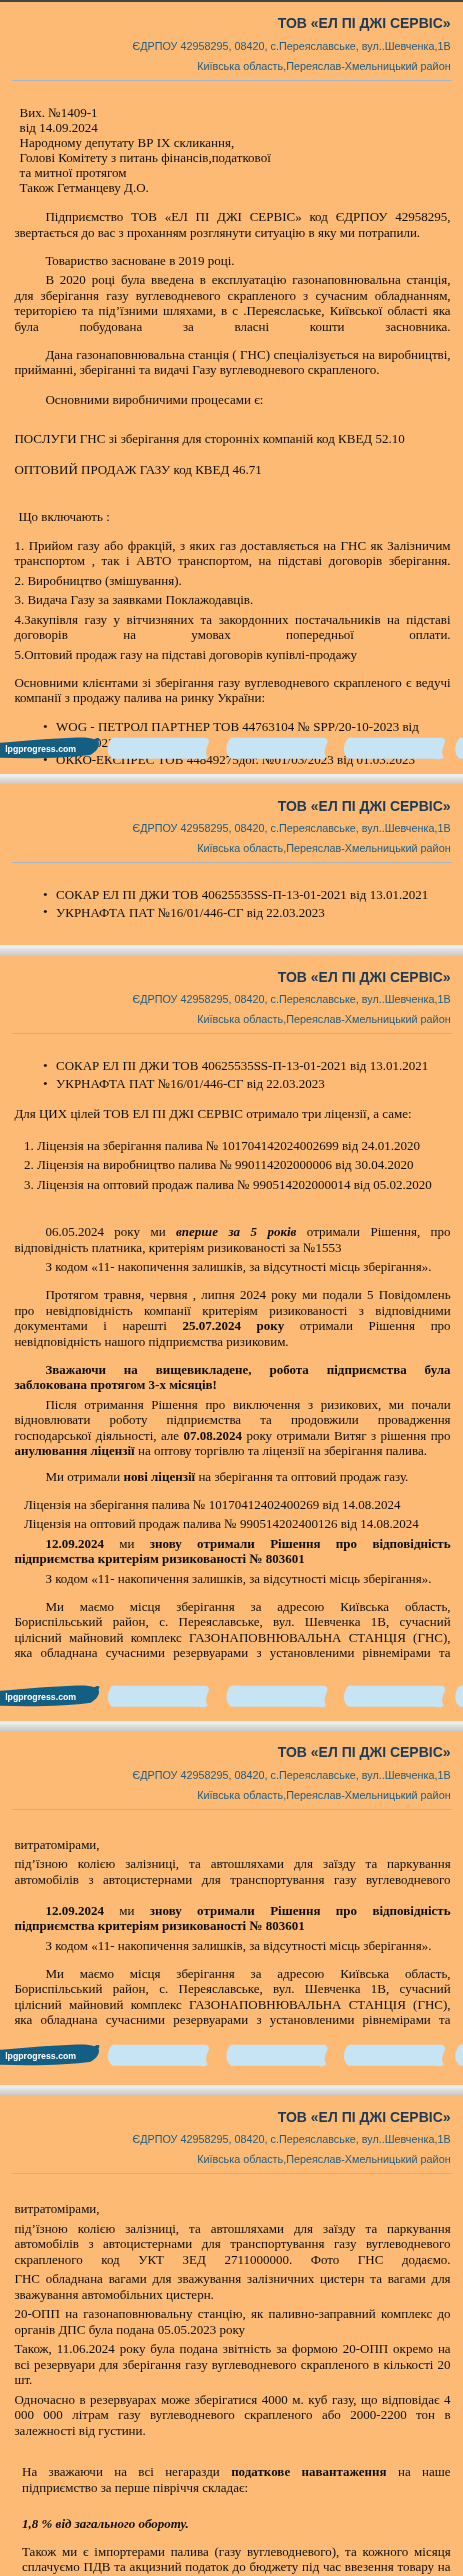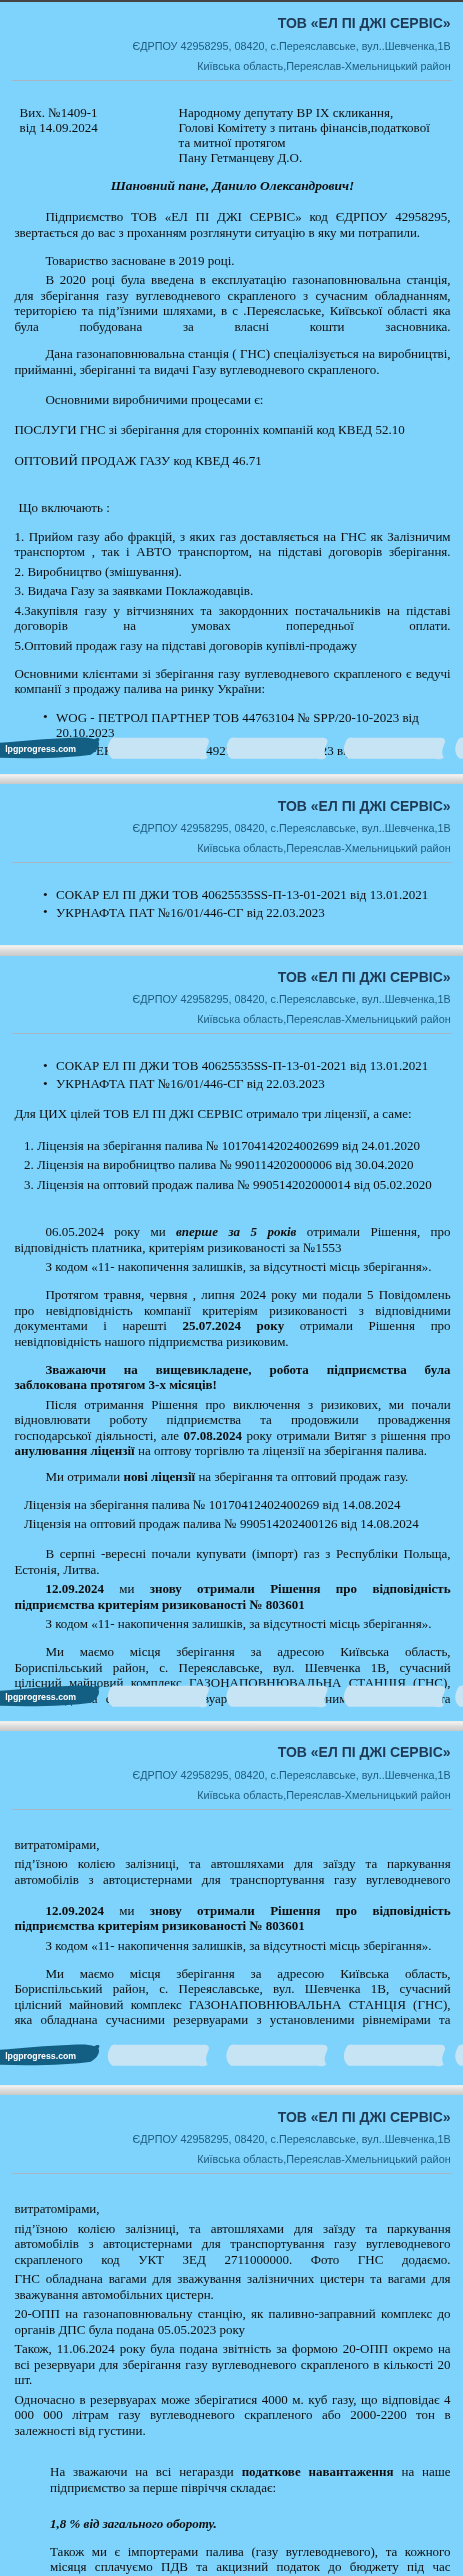--- a/index.html
+++ b/index.html
@@ -1,36 +1,36 @@
 <!DOCTYPE html>
 <html style="font-size:8.2px"><head>
 <meta charset="utf-8">
 <style>
   html,body{margin:0;padding:0;background:#ffffff;}
   body{width:464px;font-family:"Liberation Serif","DejaVu Serif",serif;color:#0d0d0d;}
   .top-strip{height:2.1px;background:#454545;}
-  .page{position:relative;width:464px;background:#7dd3fc;overflow:hidden;}
+  .page{position:relative;width:464px;background:#fdba74;overflow:hidden;}
   .divider{height:9.3px;background:linear-gradient(180deg,#f2f2f2 0%,#dddddd 45%,#c9c9c9 100%);border-top:0.5px solid #ececec;}
   
   .hdr{padding-top:13.4px;}
   .hdr-title{font:700 14px/17.5px "Liberation Sans",sans-serif;color:#1e3a56;text-align:right;margin:0 13.4px 0 0;}
   .hdr-line{font:400 10.8px/13.4px "Liberation Sans",sans-serif;color:#1e5b7e;text-align:right;margin:6.7px 13.4px 0 0;padding-left:20px;}
   .hdr-rule{border:none;border-top:1px solid #a8b6c4;margin:6.7px 12.4px 0 12.4px;}
   
   .p{font:400 13px/15.5px "Liberation Serif","DejaVu Serif",serif;margin:12.4px 13.4px 0 14.4px;text-align:justify;}
   .ind{text-indent:31px;}
   .tight{margin-top:4px;}
   .jl{text-align-last:justify;}
-  .bq{margin-left:50px;}
+  .bq{margin-left:22px;}
   .boldp{font-weight:700;}
   .bip{font-weight:700;font-style:italic;}
   .b{font-weight:700;}
   .bi{font-weight:700;font-style:italic;}
   .salut{margin-top:13.4px;text-align:center;font:italic 700 13.4px/16.5px "Liberation Serif",serif;}
-  .refrow{display:flex;margin:24px 13.4px 0 19.6px;font:400 13px/15px "Liberation Serif",serif;}
+  .refrow{display:flex;margin:24px 13.4px 0 19.6px;font:400 13px/15px "Liberation Serif",serif;flex-direction:column;}
   .ref{width:159px;}
   .addr{flex:1;}
   .lic{margin-left:24px;text-align:left;}
   ul.bullets{margin:13.4px 13.4px 0 42px;padding:0;list-style:none;font:400 13px/15.5px "Liberation Serif",serif;}
   ul.bullets li{position:relative;padding-left:14px;margin-top:2.1px;text-align:left;}
   ul.bullets li::before{content:"\2022";position:absolute;left:1px;top:-0.5px;font-size:13.4px;}
   
   .footer-wave{position:absolute;left:0;width:464px;height:24px;}
   .site-label{font:700 17px "Liberation Sans",sans-serif;fill:#ffffff;}
 </style>
@@ -48,30 +48,29 @@
   </header>
   <div class="refrow">
     <div class="ref">
       <div>Вих. №1409-1</div>
       <div>від 14.09.2024</div>
     </div>
     <div class="addr">
       <div>Народному депутату  ВР  ІХ скликання,</div>
       <div>Голові Комітету з питань фінансів,податкової</div>
       <div>та митної протягом</div>
-      <div>Пану Гетманцеву Д.О.</div>
+      <div>Також Гетманцеву Д.О.</div>
     </div>
   </div>
-  <p class="p salut">Шановний пане, Данило Олександрович!</p>
   <p class="p ind" style="margin-top:14.4px">Підприємство ТОВ «ЕЛ ПІ ДЖІ СЕРВІС» код ЄДРПОУ 42958295, звертається до вас з проханням розглянути ситуацію в яку ми потрапили.</p>
   <p class="p ind">Товариство  засноване в 2019 році.</p>
   <p class="p ind tight jl">В 2020 році була введена в експлуатацію газонаповнювальна станція, для зберігання газу вуглеводневого скрапленого з сучасним обладнанням, територією та під’їзними шляхами, в с .Переяслаське, Київської області яка була побудована за власні кошти засновника.</p>
   <p class="p ind">Дана газонаповнювальна станція ( ГНС) спеціалізується на виробництві, прийманні, зберіганні та видачі  Газу вуглеводневого скрапленого.</p>
   <p class="p ind" style="margin-top:14.4px">Основними виробничими процесами є:</p>
-  <p class="p" style="margin-top:15px">ПОСЛУГИ ГНС зі зберігання для сторонніх компаній код КВЕД 52.10</p>
+  <p class="p" style="margin-top:24px">ПОСЛУГИ ГНС зі зберігання для сторонніх компаній код КВЕД 52.10</p>
   <p class="p" style="margin-top:15.5px">ОПТОВИЙ ПРОДАЖ ГАЗУ код КВЕД 46.71</p>
   <p class="p" style="margin-top:31px;margin-left:18.5px">Що включають :</p>
   <p class="p jl" style="margin-top:13.4px">1.  Прийом газу або фракцій, з яких газ доставляється на ГНС як Залізничим транспортом , так і АВТО транспортом, на підставі договорів зберігання.</p>
   <p class="p tight">2.   Виробництво (змішування).</p>
   <p class="p tight">3.  Видача Газу за заявками Поклажодавців.</p>
   <p class="p tight jl">4.Закупівля газу у вітчизняних та закордонних постачальників на підставі договорів на умовах попередньої оплати.</p>
   <p class="p tight">5.Оптовий продаж газу на підставі договорів купівлі-продажу</p>
   <p class="p">Основними клієнтами зі зберігання газу вуглеводневого скрапленого є ведучі компанії з продажу палива на ринку України:</p>
   <ul class="bullets">
     <li>WOG - ПЕТРОЛ ПАРТНЕР ТОВ 44763104 № SPP/20-10-2023 від 20.10.2023</li>
@@ -120,21 +119,20 @@
   <p class="p lic tight">2. Ліцензія на виробництво палива № 990114202000006 від 30.04.2020</p>
   <p class="p lic tight">3. Ліцензія на оптовий продаж палива № 990514202000014 від 05.02.2020</p>
   <p class="p ind" style="margin-top:32px"><span>06.05.2024  року  ми  </span><span class="bi">вперше  за  5  років</span><span>  отримали  Рішення,  про відповідність платника, критеріям ризикованості  за №1553</span></p>
   <p class="p ind tight">З кодом «11- накопичення залишків, за відсутності місць зберігання».</p>
   <p class="p ind"><span>Протягом травня, червня , липня 2024 року ми подали 5 Повідомлень про невідповідність  компанії  критеріям  ризикованості  з  відповідними документами і нарешті </span><span class="b">25.07.2024 року</span><span> отримали Рішення про невідповідність нашого підприємства ризиковим.</span></p>
   <p class="p ind boldp">Зважаючи  на  вищевикладене,  робота  підприємства  була заблокована протягом 3-х місяців!</p>
   <p class="p ind tight"><span>Після отримання Рішення про виключення з ризикових, ми почали відновлювати  роботу  підприємства  та  продовжили  провадження господарської діяльності, але </span><span class="b">07.08.2024</span><span> року отримали Витяг з рішення про </span><span class="b">анулювання ліцензії</span><span> на оптову торгівлю та ліцензії на зберігання палива.</span></p>
   <p class="p ind" style="margin-top:10.3px"><span>Ми отримали </span><span class="b">нові ліцензії</span><span> на зберігання та оптовий продаж газу.</span></p>
   <p class="p lic">Ліцензія на зберігання палива № 10170412402400269 від 14.08.2024</p>
   <p class="p lic tight">Ліцензія на оптовий продаж палива № 990514202400126 від 14.08.2024</p>
-  <p class="p ind" style="margin-top:14.4px">В серпні -вересні почали купувати (імпорт) газ з Республіки Польща, Естонія, Литва.</p>
   <p class="p ind tight"><span class="b">12.09.2024</span><span> ми </span><span class="b">знову отримали Рішення про відповідність підприємства критеріям ризикованості № 803601</span></p>
   <p class="p ind tight">З кодом «11- накопичення залишків, за відсутності місць зберігання».</p>
   <p class="p ind jl">Ми маємо місця зберігання за адресою Київська область, Бориспільський район, с. Переяславське, вул. Шевченка 1В, сучасний цілісний майновий комплекс ГАЗОНАПОВНЮВАЛЬНА СТАНЦІЯ (ГНС), яка обладнана сучасними резервуарами з установленими рівнемірами та</p>
   <svg class="footer-wave" style="top:728px" viewBox="0 0 900 46">
     <path d="M0,42 C70,44 140,42 176,36 C188,30 195,18 191,10 C196,4 190,1 183,6 C174,2 158,2 140,3 C90,5 40,9 0,13 Z" fill="#135f83"></path>
     <text class="site-label" x="10" y="31">lpgprogress.com</text>
     <g fill="#c6e4f3">
       <path d="M218,44 C208,36 206,22 214,8 C216,3 221,2 226,3 L398,3 C405,4 407,9 404,15 C398,28 399,36 403,41 C399,45 393,46 387,44 Z"></path>
       <path d="M448,44 C438,36 436,22 444,8 C446,3 451,2 456,3 L628,3 C635,4 637,9 634,15 C628,28 629,36 633,41 C629,45 623,46 617,44 Z"></path>
       <path d="M676,44 C666,36 664,22 672,8 C674,3 679,2 684,3 L856,3 C863,4 865,9 862,15 C856,28 857,36 861,41 C857,45 851,46 845,44 Z"></path>

